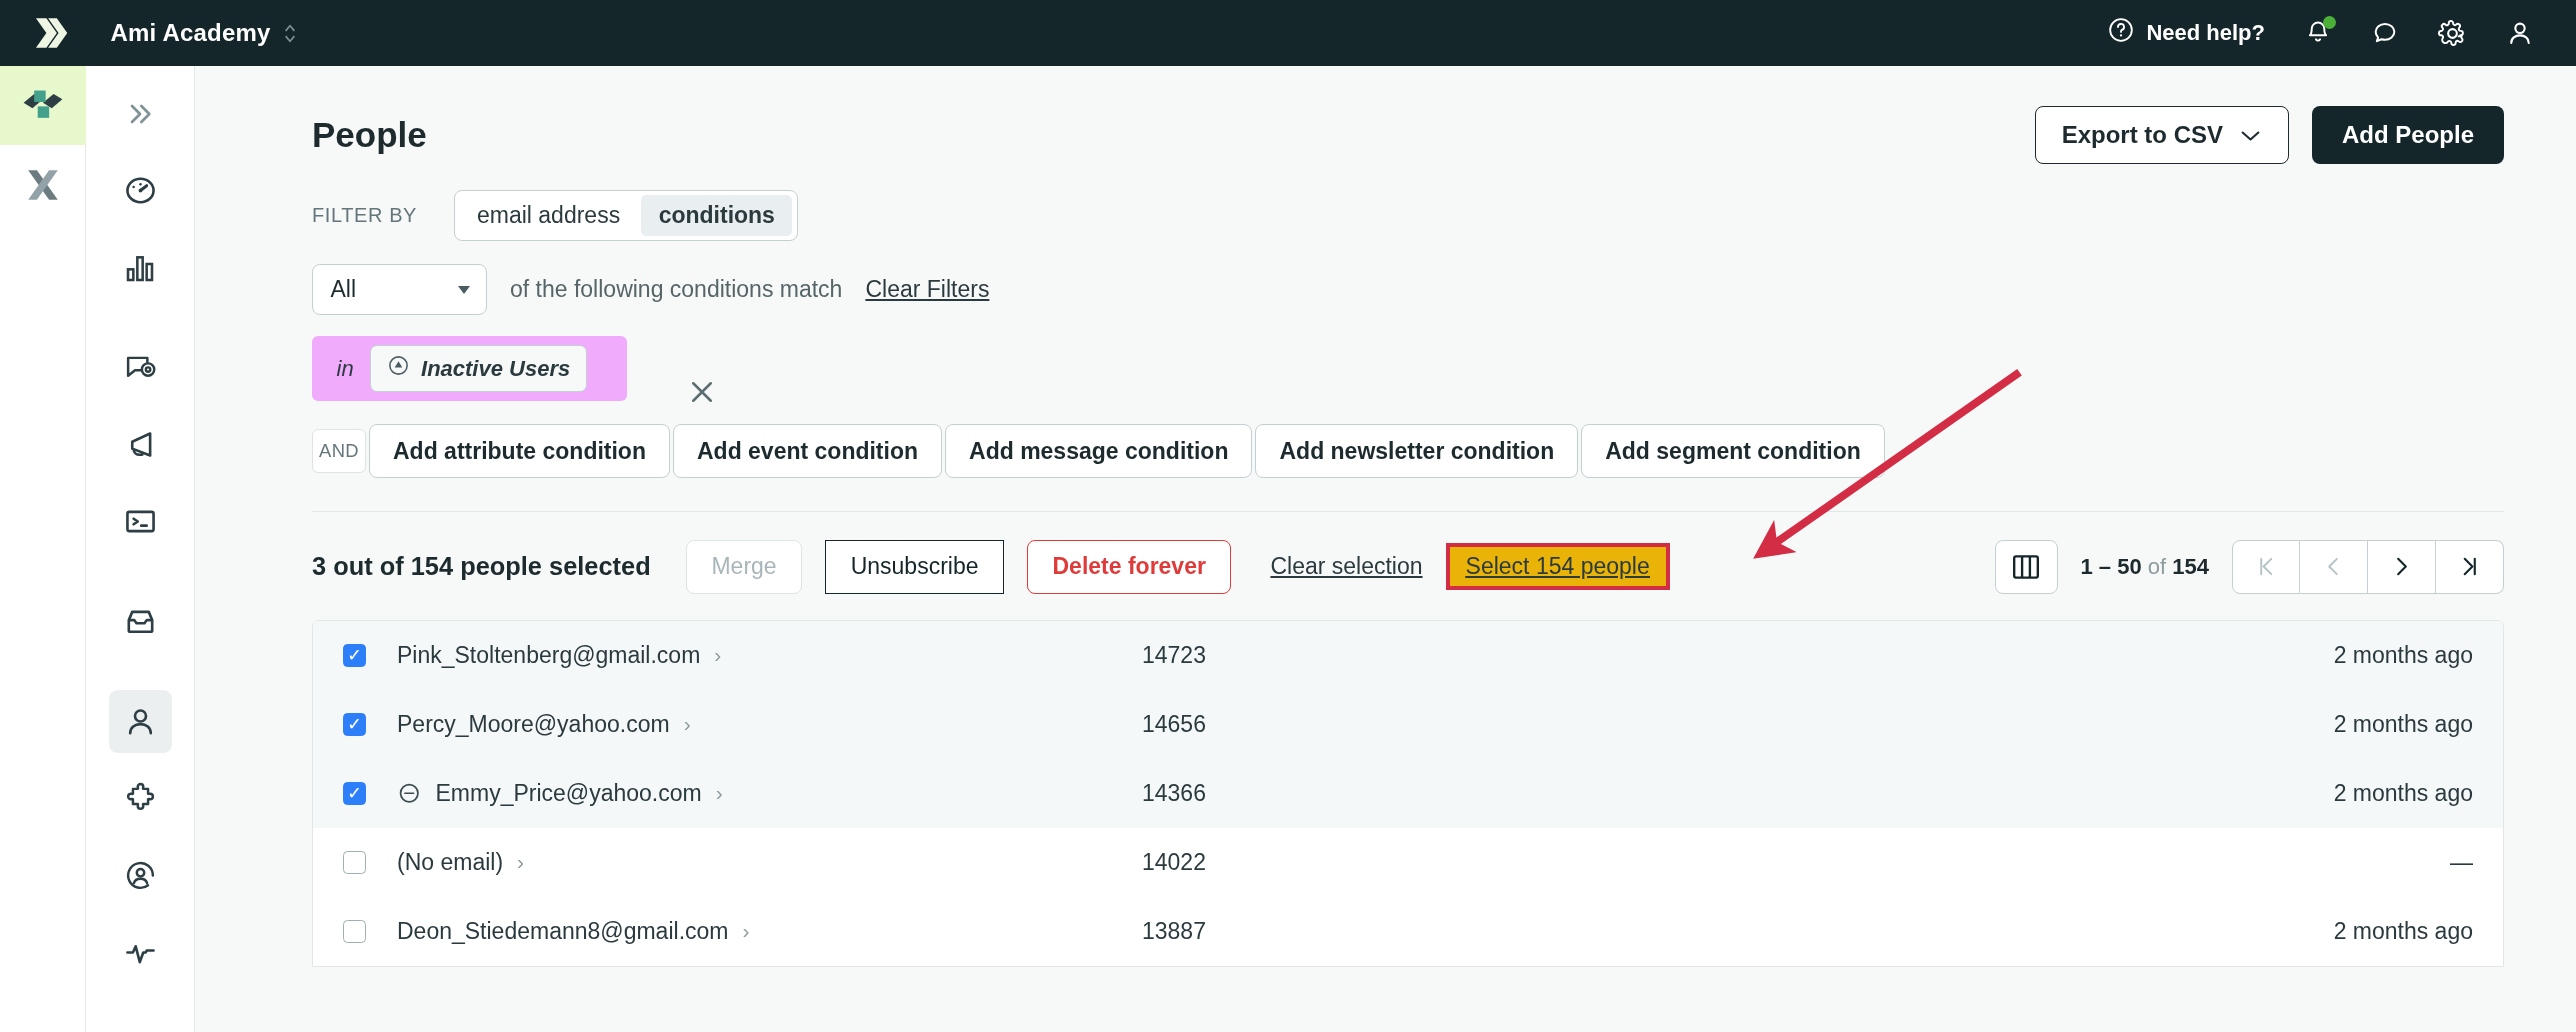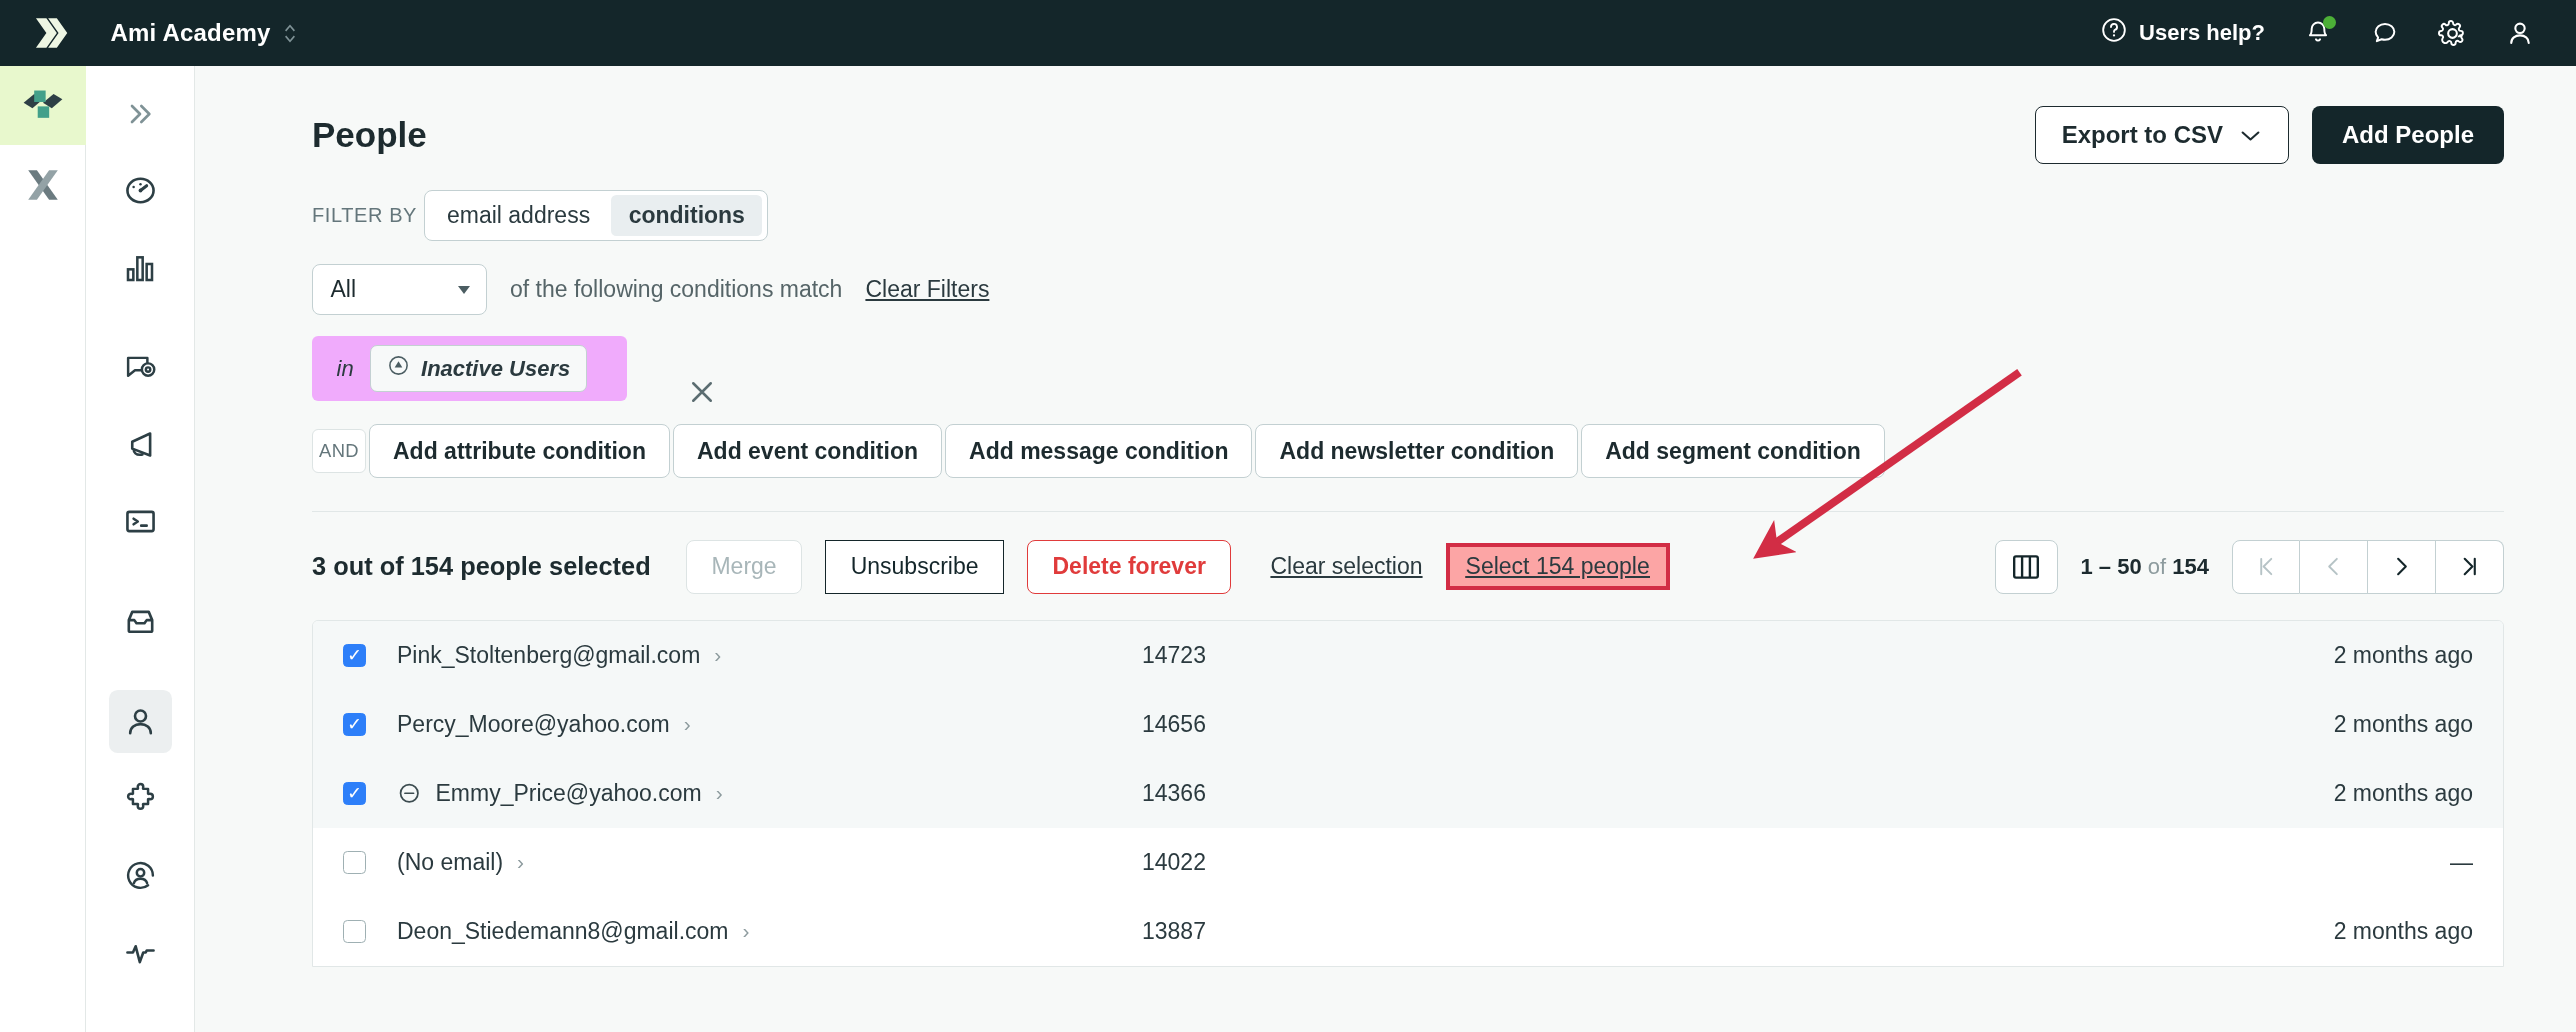--- a/index.html
+++ b/index.html
@@ -58,21 +58,21 @@
   .btn-outline { background: #fff; border: 1.3px solid #1d2b2f;
     border-radius: 8px; height: 58px; padding: 0 26px; font-size: 24px;
     font-weight: bold; color: #1d2b2f; display: flex; align-items: center;
     gap: 16px; }
   .btn-dark { background: #14262a; border: none; border-radius: 8px;
     height: 58px; padding: 0 30px; font-size: 24px; font-weight: bold;
     color: #fff; display: flex; align-items: center; }
 
   
   .filter-row { display: flex; align-items: center;
-    padding: 26px 0 0 117px; gap: 7px; }
+    padding: 26px 0 0 117px; gap: 37px; }
   .filter-label { font-size: 20px; letter-spacing: 0.6px;
     color: #64767b; font-weight: normal; }
   .seg-group { display: flex; border: 1.3px solid #c3d0d2;
     border-radius: 8px; height: 51px; background: #fff;
     padding: 4.4px; gap: 3.5px; }
   .seg { display: flex; align-items: center; padding: 0 17.5px;
     font-size: 23px; color: #2b3a3f; border-radius: 5.3px; cursor: pointer; }
   .seg.active { background: #e9eef0; font-weight: bold; }
 
   .cond-row1 { display: flex; align-items: center;
@@ -121,21 +121,21 @@
     border-radius: 0; background: #fff; padding: 0 24.5px;
     font-size: 23px; color: #14262a; display: flex; align-items: center;
     cursor: pointer; }
   .btn-danger { height: 54px; border: 1.8px solid #e03b3b;
     border-radius: 8px; background: #fff; padding: 0 24.5px;
     font-size: 23px; font-weight: bold; color: #e03b3b;
     display: flex; align-items: center; cursor: pointer; }
   .sel-link { font-size: 23px; color: #2b3a3f;
     text-decoration: underline; cursor: pointer; }
   .highlight-box { border: 4.4px solid #d22d45; padding: 6px 16px;
-    background: #fca5a5; text-decoration: underline; }
+    background: #eab308; text-decoration: underline; }
 
   .pager-wrap { margin-left: auto; display: flex; align-items: center;
     gap: 23px; }
   .cols-btn { width: 63px; height: 54px; border: 1.3px solid #c3d0d2;
     border-radius: 8px; background: #fff; display: flex;
     align-items: center; justify-content: center; cursor: pointer; }
   .page-info { font-size: 22px; color: #1d2b2f; font-weight: bold; }
   .page-info .of { color: #8d9b9e; font-weight: normal; }
   .pager { display: flex; }
   .pg-btn { width: 68px; height: 54px; background: #fff;
@@ -193,21 +193,21 @@
   </div>
   <div class="topbar-right">
     <div class="need-help">
       <span>
         <svg width="26" height="26" viewBox="0 0 24 24">
             <circle cx="12" cy="12" r="10" fill="none" stroke="#fff" stroke-width="1.7"></circle>
             <path d="M9.2 9.2a2.8 2.8 0 1 1 3.6 2.7c-.6.3-.8.8-.8 1.5v.4" fill="none" stroke="#fff" stroke-width="1.7" stroke-linecap="round"></path>
             <circle cx="12" cy="17" r="1.05" fill="#fff"></circle>
           </svg>
       </span>
-      <span>Users help?</span>
+      <span>Need help?</span>
     </div>
     <div class="tb-icon">
       <svg width="28" height="28" viewBox="0 0 24 24">
           <path d="M12 3a5.4 5.4 0 0 0-5.4 5.4c0 4.2-1.5 5.6-1.5 5.6h13.8s-1.5-1.4-1.5-5.6A5.4 5.4 0 0 0 12 3z" fill="none" stroke="#fff" stroke-width="1.7" stroke-linejoin="round"></path>
           <path d="M10.3 17.5a2 2 0 0 0 3.4 0" fill="none" stroke="#fff" stroke-width="1.7" stroke-linecap="round"></path>
         </svg>
       <span class="badge-dot"></span>
     </div>
     <div class="tb-icon">
       <svg width="28" height="28" viewBox="0 0 24 24">

